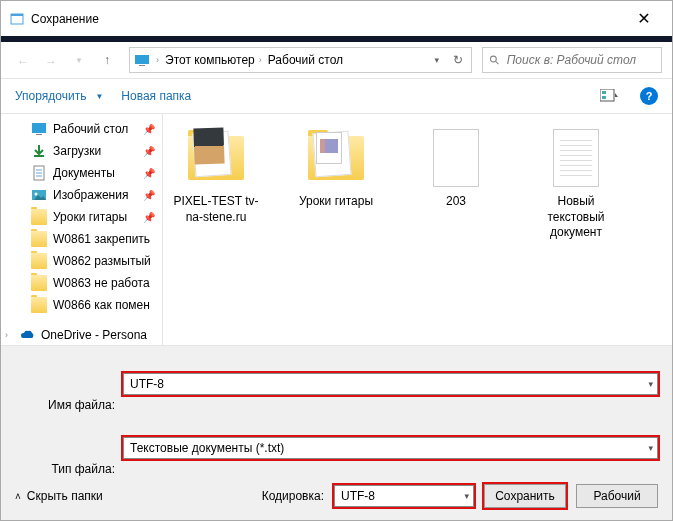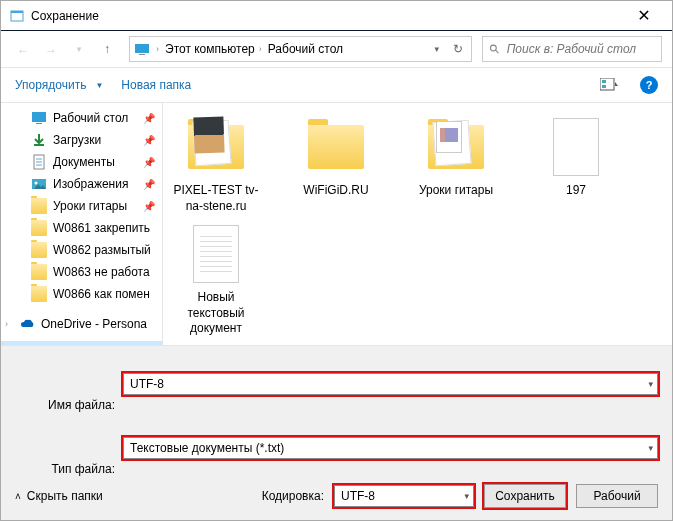--- a/index.html
+++ b/index.html
@@ -1,18 +1,18 @@
 <!DOCTYPE html>
 <html><head>
 <meta charset="utf-8">
 <style>
 * { box-sizing: border-box; margin: 0; padding: 0; font-family: 'Segoe UI', Tahoma, sans-serif; font-size: 12px; }
 body { width: 673px; height: 521px; background: #fff; border: 1px solid #aaa; display: flex; flex-direction: column; overflow: hidden; }
 
-.titlebar { height: 30px; display: flex; align-items: center; padding: 0 8px; border-bottom: 1px solid #0f172a; }
+.titlebar { height: 41px; display: flex; align-items: center; padding: 0 8px; border-bottom: 6px solid #0f172a; }
 .titlebar .ticon { width: 16px; height: 16px; margin-right: 6px; }
 .titlebar .title { flex: 1; }
 .titlebar .close { width: 40px; text-align: center; font-size: 16px; cursor: pointer; }
 
 .navbar { height: 36px; display: flex; align-items: center; padding: 4px 10px; gap: 4px; }
 .navbtn { width: 24px; height: 24px; display: flex; align-items: center; justify-content: center; color: #666; cursor: pointer; }
 .navbtn.disabled { color: #ccc; }
 .addressbar { flex: 1; height: 26px; border: 1px solid #ccc; display: flex; align-items: center; padding: 0 4px; gap: 6px; margin: 0 6px; background: #fff; }
 .addressbar .pc-icon { width: 16px; height: 16px; }
 .crumb { display: flex; align-items: center; gap: 4px; }
@@ -216,36 +216,30 @@
     <div class="grid">
       <div class="item">
         <div class="item-icon">
             <div class="big-folder has-preview"></div>
             <div class="preview-img"></div>
           </div>
         <span class="item-label">PIXEL-TEST tv-na-stene.ru</span>
       </div>
       <div class="item">
         <div class="item-icon">
-            <div class="big-folder"></div>
-          </div>
-        <span class="item-label">WiFiGiD.RU</span>
-      </div>
-      <div class="item">
-        <div class="item-icon">
             <div class="big-folder has-preview"></div>
             <div class="preview-thumb"></div>
           </div>
         <span class="item-label">Уроки гитары</span>
       </div>
       <div class="item">
         <div class="item-icon">
             <div class="doc-icon"></div>
           </div>
-        <span class="item-label">197</span>
+        <span class="item-label">203</span>
       </div>
       <div class="item">
         <div class="item-icon">
             <div class="doc-icon lines"></div>
           </div>
         <span class="item-label">Новый текстовый документ</span>
       </div>
     </div>
   </div>
 </div>

